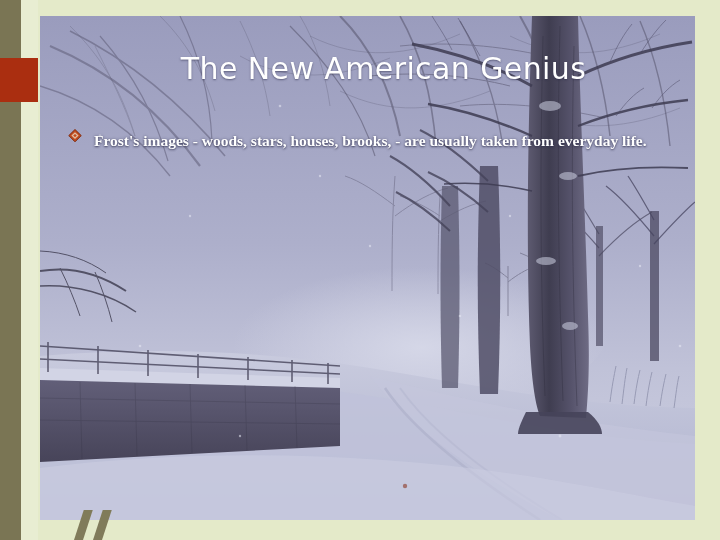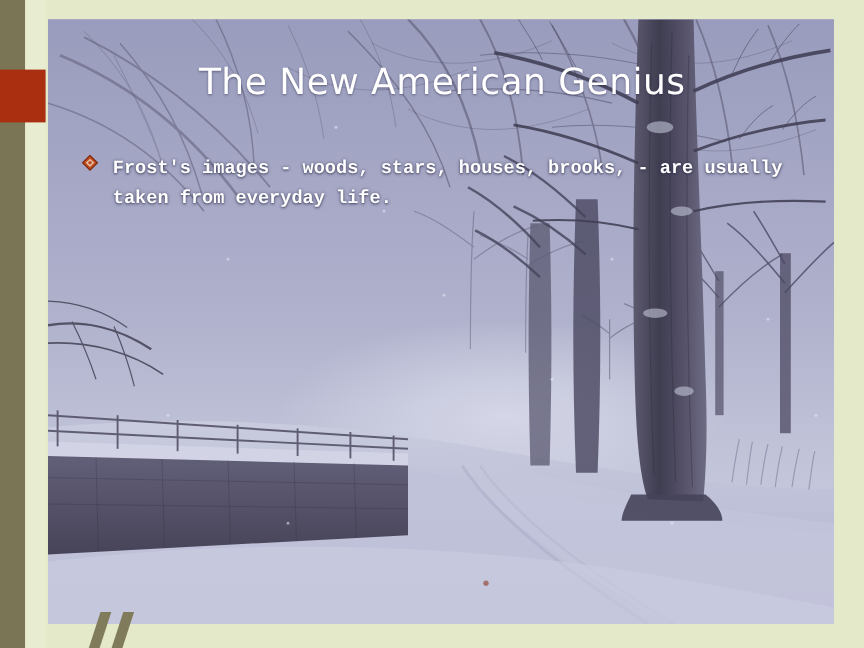--- a/index.html
+++ b/index.html
@@ -55,21 +55,21 @@
     left: 40px; top: 16px;
     width: 655px; height: 504px;
     overflow: hidden;
     background: #a3a6c4;
   }
   #photo svg { display: block; width: 655px; height: 504px; }
 
   
   #title {
     position: absolute;
-    left: 41px; top: 52px;
+    left: 56px; top: 52px;
     width: 655px;
     text-align: center;
     color: #ffffff;
     font-family: "DejaVu Sans", sans-serif;
     font-weight: 400;
     font-size: 30px;
     letter-spacing: 0.4px;
     line-height: 1.1;
     text-shadow: 0 1px 2px rgba(40,40,70,.55);
     white-space: nowrap;
@@ -90,21 +90,21 @@
     flex: 0 0 auto;
     width: 18px;
     margin-right: 8px;
     padding-top: 1px;
     line-height: 1;
   }
   .bullet-mark svg { display: block; }
   .bullet-text {
     flex: 1 1 auto;
     color: #ffffff;
-    font-family: Liberation Mono, monospace;
+    font-family: Liberation Serif, serif;
     font-weight: bold;
     font-size: 15.5px;
     line-height: 1.62;
     text-shadow: 0 1px 2px rgba(45,45,75,.75),
                  0 0 3px rgba(50,50,80,.45);
   }
   .bullet-text.loose { line-height: 1.92; }
 </style>
 </head>
 <body>

